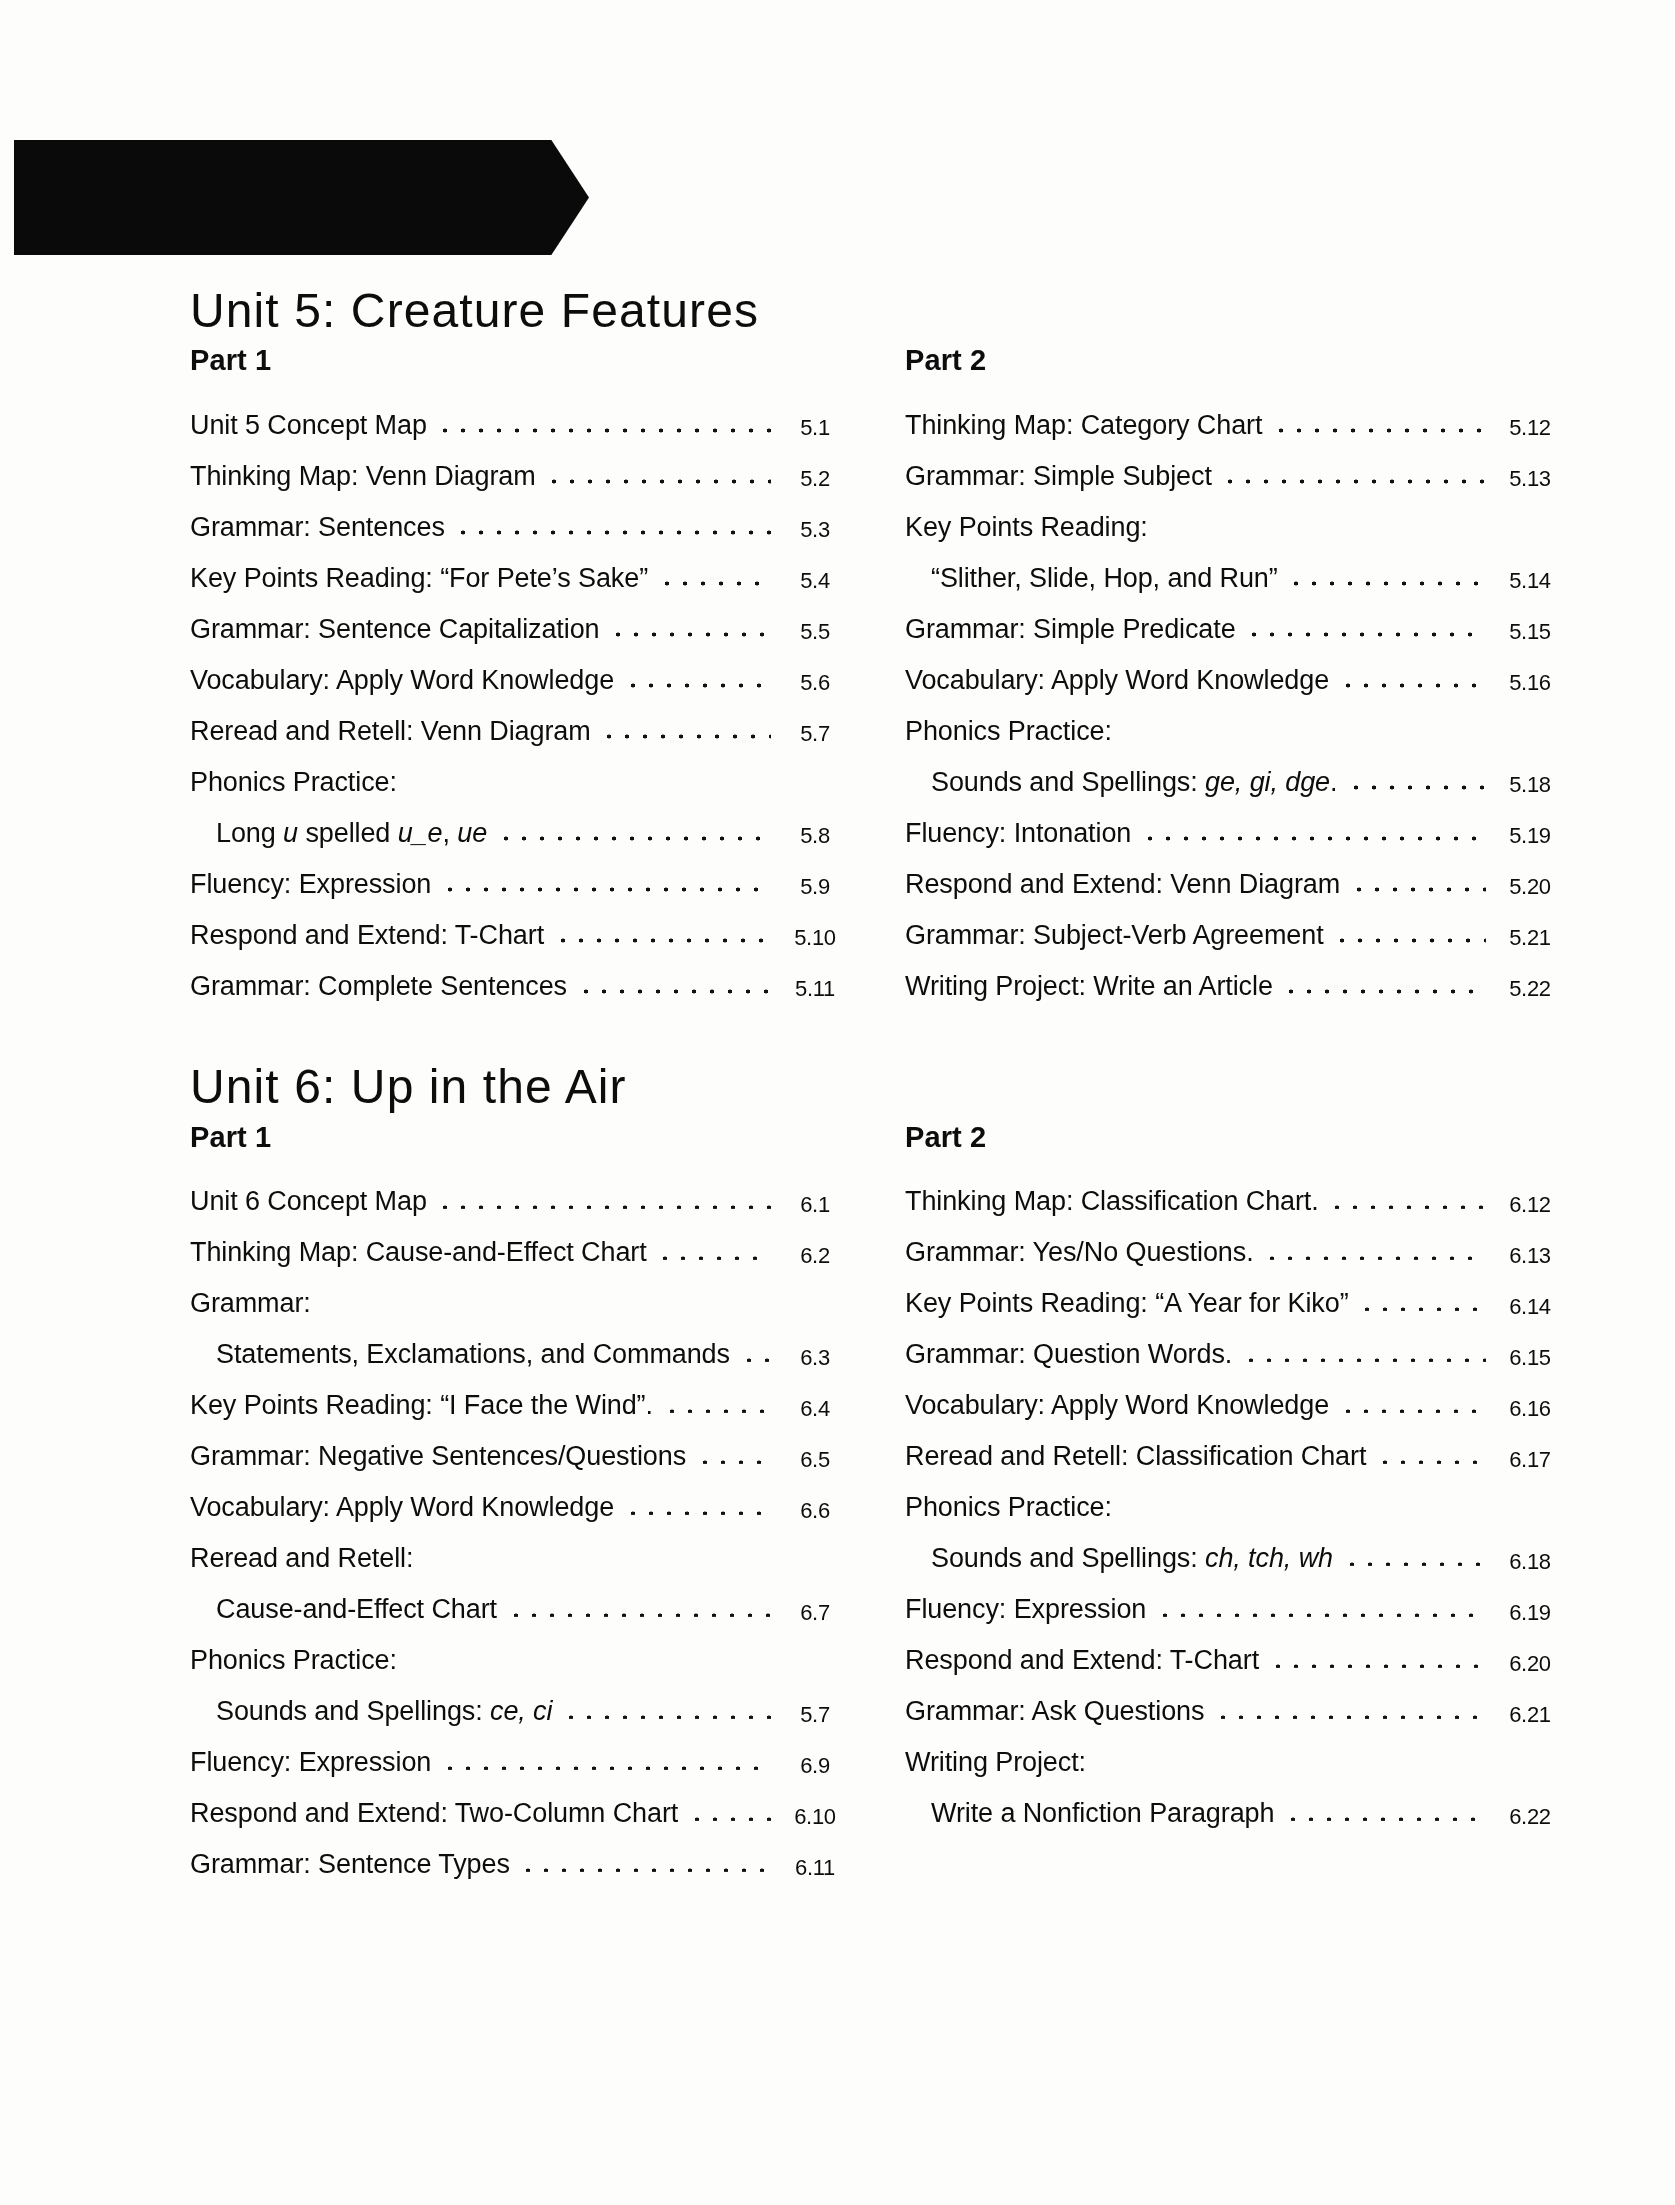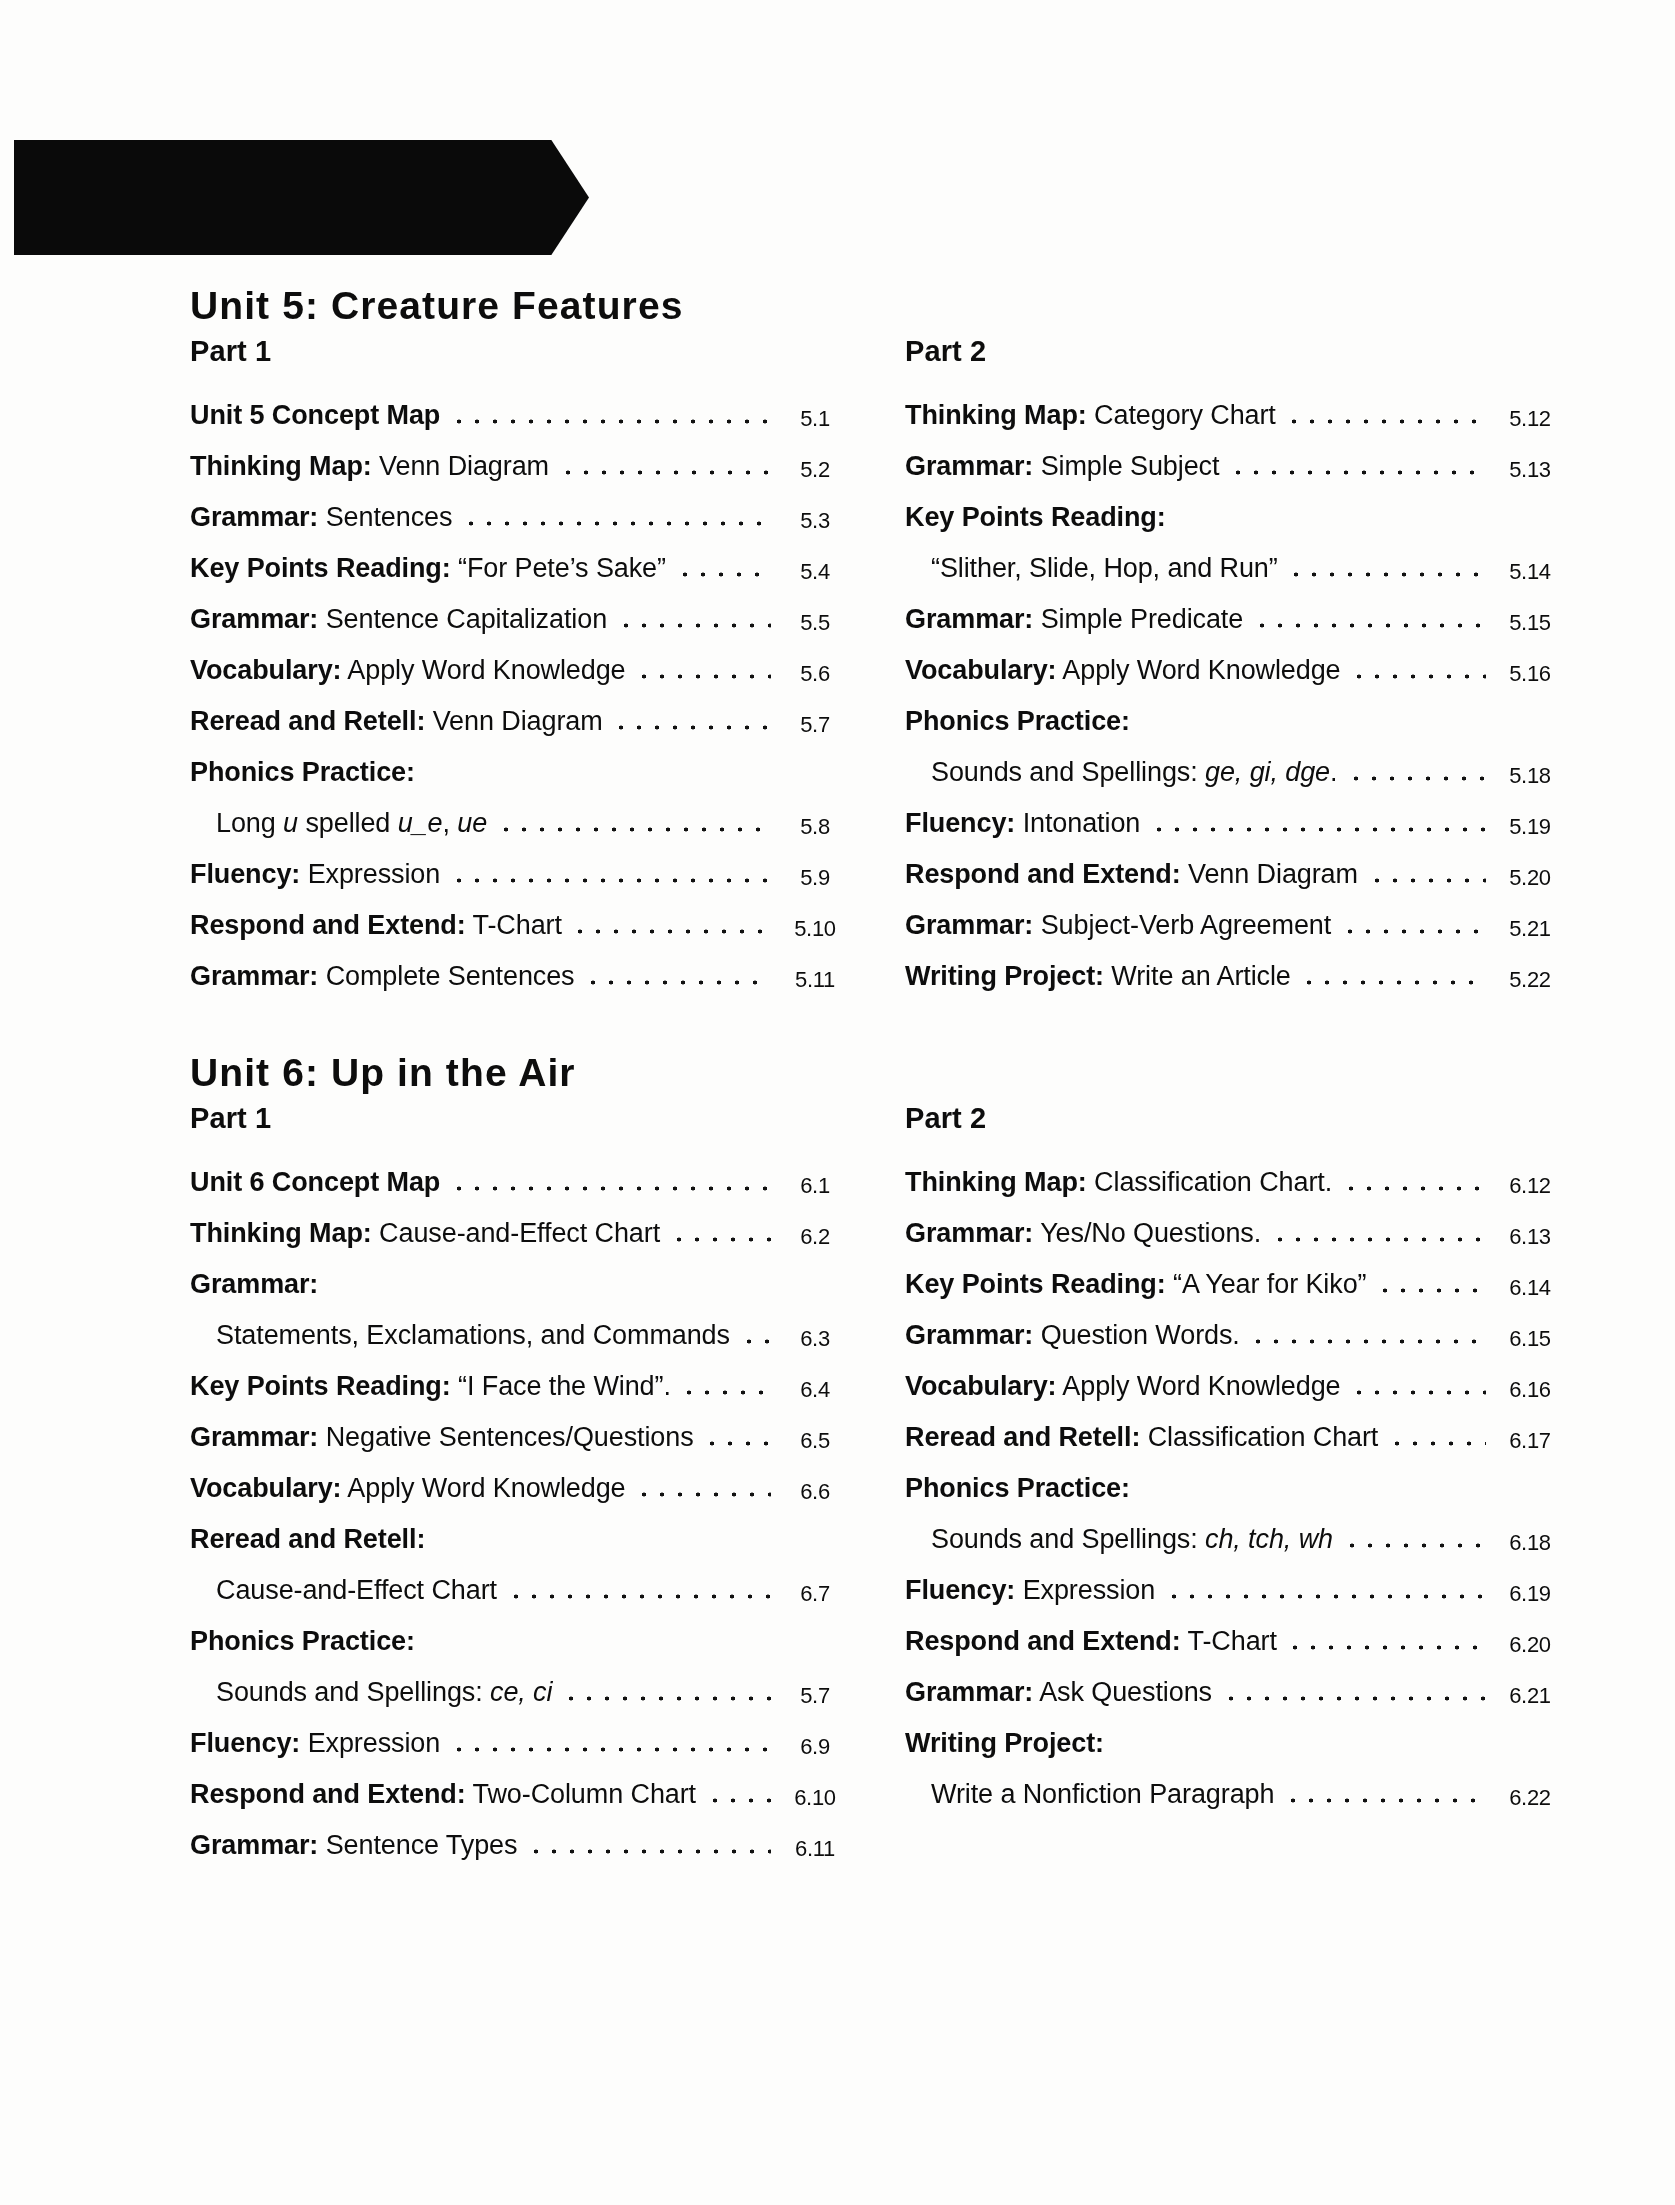--- a/index.html
+++ b/index.html
@@ -33,22 +33,22 @@
     position: absolute;
     left: 190px;
     top: 286px;
     width: 1409px;
   }
 
   .unit-block { position: relative; }
   .unit-block.second { margin-top: 61px; }
 
   .unit-title {
-    font-size: 39px;
-    font-weight: 700;
+    font-size: 48px;
+    font-weight: 400;
     letter-spacing: 1.1px;
     line-height: 1.05;
     margin: 0 0 4.8px 0;
     white-space: nowrap;
   }
 
   .columns {
     display: flex;
     gap: 53px;
   }
@@ -71,21 +71,21 @@
     font-size: 27px;
     line-height: 1.1;
     height: 51px;
     white-space: nowrap;
   }
   .entry .label {
     font-weight: 400;
     letter-spacing: -0.1px;
   }
   .entry .label b {
-    font-weight: 700;
+    font-weight: 400;
     letter-spacing: -0.1px;
   }
   .entry .label i {
     font-style: italic;
   }
   .entry.indent { padding-left: 26px; }
 
   .dots {
     flex: 1 1 auto;
     min-width: 18px;

